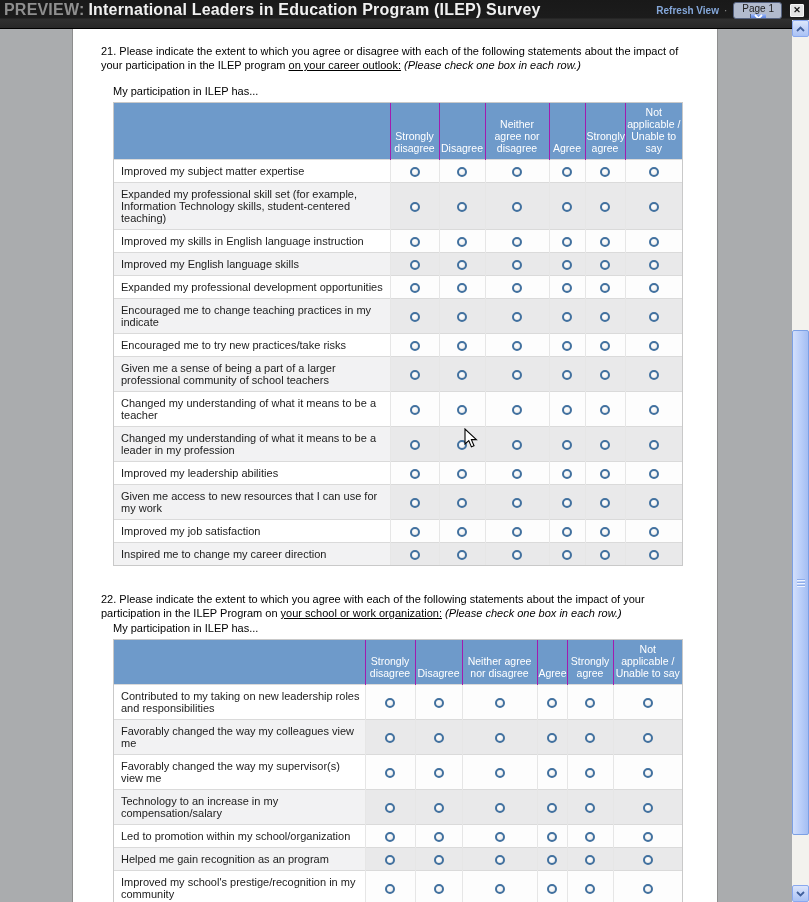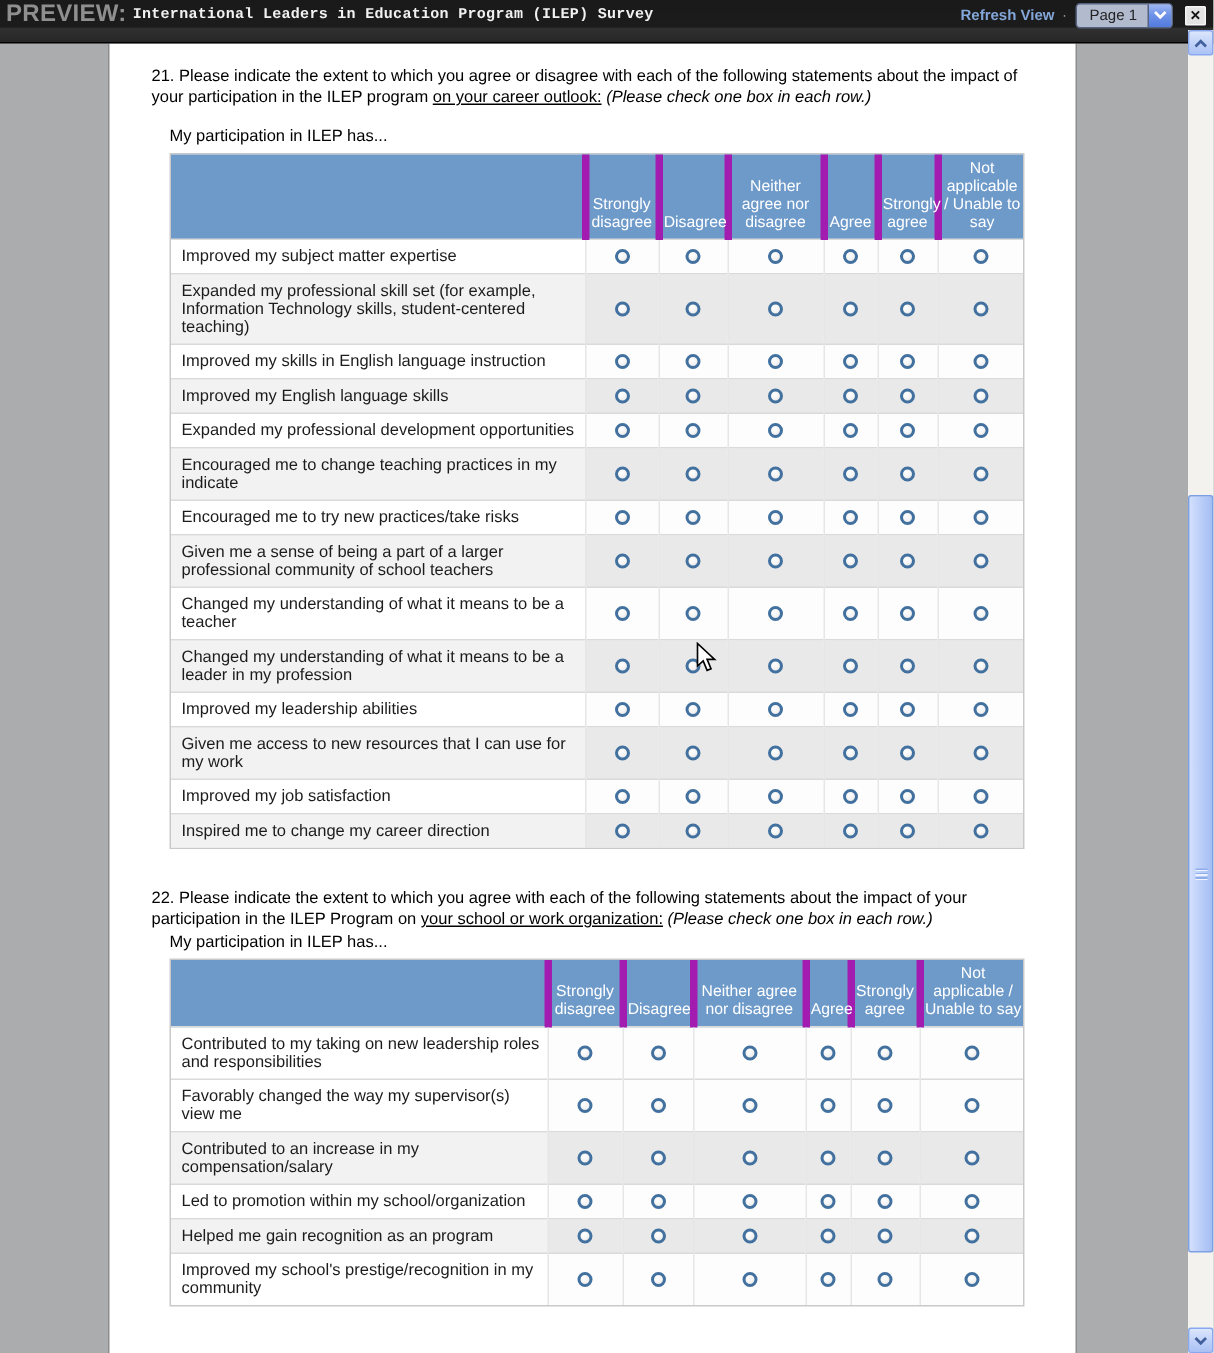--- a/index.html
+++ b/index.html
@@ -11,27 +11,27 @@
   }
   
   .titlebar {
     position:absolute; top:0; left:0; width:809px; height:29px;
     background:linear-gradient(180deg,#191919 0px,#1c1c1c 18px,#303030 19px,#262626 29px);
     border-bottom:1px solid #000;
     z-index:30;
   }
   .tb-inner { display:flex; align-items:center; height:20px; padding:0 5px 0 4px; }
   .preview { color:#8f8f8f; font-size:16px; font-weight:bold; letter-spacing:.2px; }
-  .tb-title { color:#f1f1f1; font-size:10px; font-weight:bold; margin-left:4px; letter-spacing:.2px;font-family:Liberation Mono, monospace; }
+  .tb-title { color:#f1f1f1; font-size:16px; font-weight:bold; margin-left:4px; letter-spacing:.2px; }
   .tb-spacer { flex:1; }
   .refresh { color:#84a7d9; font-size:10px; font-weight:bold; text-decoration:none; cursor:pointer; }
   .dot { color:#9a9a9a; font-size:10px; margin:0 6px 0 5px; }
   .page-select {
     display:flex; align-items:center; height:17px; border:1px solid #55627f;
-    border-radius:3px; background:#b2bbce; overflow:hidden; cursor:pointer;
+    border-radius:3px; background:#b2bbce; overflow:hidden; cursor:pointer;flex-direction:column;
   }
   .ps-label { font-size:10px; color:#222; padding:0 7px 0 8px; }
   .ps-arrow {
     width:16px; height:17px; display:flex; align-items:center; justify-content:center;
     background:linear-gradient(180deg,#a7bdf4 0%,#6f93e8 45%,#4f78dc 100%);
     border-left:1px solid #55627f;
   }
   .close-btn {
     width:14px; height:13px; margin-left:8px; background:#e3e3e3;
     border:1px solid #f5f5f5; border-radius:1px; color:#111;
@@ -48,21 +48,21 @@
   .qtext .it { font-style:italic; }
   .intro { margin:13px 0 5px 40px; font-size:11px; color:#000; }
   
   .matrix-wrap { margin-left:40px; width:570px; border:1px solid #c9c9c9; }
   table.matrix { border-collapse:collapse; width:568px; table-layout:fixed; }
   table.matrix th {
     background:var(--header-blue,#6e9aca); color:#fff; font-weight:normal;
     font-size:10.5px; line-height:12px; text-align:center; vertical-align:bottom;
     padding:3px 1px 5px;
   }
-  table.matrix th.opth { border-left:5px solid #a21caf; }
+  table.matrix th.opth { border-left:1px solid #a21caf; }
   table.matrix td { font-size:11px; color:#1c1c1c; border-top:1px solid #dadada; }
   td.lbl { text-align:left; line-height:12px; padding:5px 4px 5px 7px; background:#fff;margin-top:22px; }
   td.opt { text-align:center; border-left:1px solid #e6e6e6; padding:3px 0; background:#fdfdfd; }
   tr.even td.lbl { background:#f2f2f3; }
   tr.even td.opt { background:#e9e9ea; }
   .radio {
     display:inline-block; width:10px; height:10px; border:2px solid #42719f; border-radius:50%;
     background:radial-gradient(circle at 35% 30%, #ffffff 0%, #f4f4f4 55%, #dcdcdc 100%);
     vertical-align:middle; cursor:pointer;
   }
@@ -297,31 +297,40 @@
       <tbody>
           <tr class="odd">
             <td class="lbl">Contributed to my taking on new leadership roles and responsibilities</td>
             <td class="opt"><span class="radio"></span></td>
             <td class="opt"><span class="radio"></span></td>
             <td class="opt"><span class="radio"></span></td>
             <td class="opt"><span class="radio"></span></td>
             <td class="opt"><span class="radio"></span></td>
             <td class="opt"><span class="radio"></span></td>
           </tr>
+          <tr class="even">
+            <td class="lbl">Favorably changed the way my colleagues view me</td>
+            <td class="opt"><span class="radio"></span></td>
+            <td class="opt"><span class="radio"></span></td>
+            <td class="opt"><span class="radio"></span></td>
+            <td class="opt"><span class="radio"></span></td>
+            <td class="opt"><span class="radio"></span></td>
+            <td class="opt"><span class="radio"></span></td>
+          </tr>
           <tr class="odd">
             <td class="lbl">Favorably changed the way my supervisor(s) view me</td>
             <td class="opt"><span class="radio"></span></td>
             <td class="opt"><span class="radio"></span></td>
             <td class="opt"><span class="radio"></span></td>
             <td class="opt"><span class="radio"></span></td>
             <td class="opt"><span class="radio"></span></td>
             <td class="opt"><span class="radio"></span></td>
           </tr>
           <tr class="even">
-            <td class="lbl">Contributed to an increase in my compensation/salary</td>
+            <td class="lbl">Technology to an increase in my compensation/salary</td>
             <td class="opt"><span class="radio"></span></td>
             <td class="opt"><span class="radio"></span></td>
             <td class="opt"><span class="radio"></span></td>
             <td class="opt"><span class="radio"></span></td>
             <td class="opt"><span class="radio"></span></td>
             <td class="opt"><span class="radio"></span></td>
           </tr>
           <tr class="odd">
             <td class="lbl">Led to promotion within my school/organization</td>
             <td class="opt"><span class="radio"></span></td>

